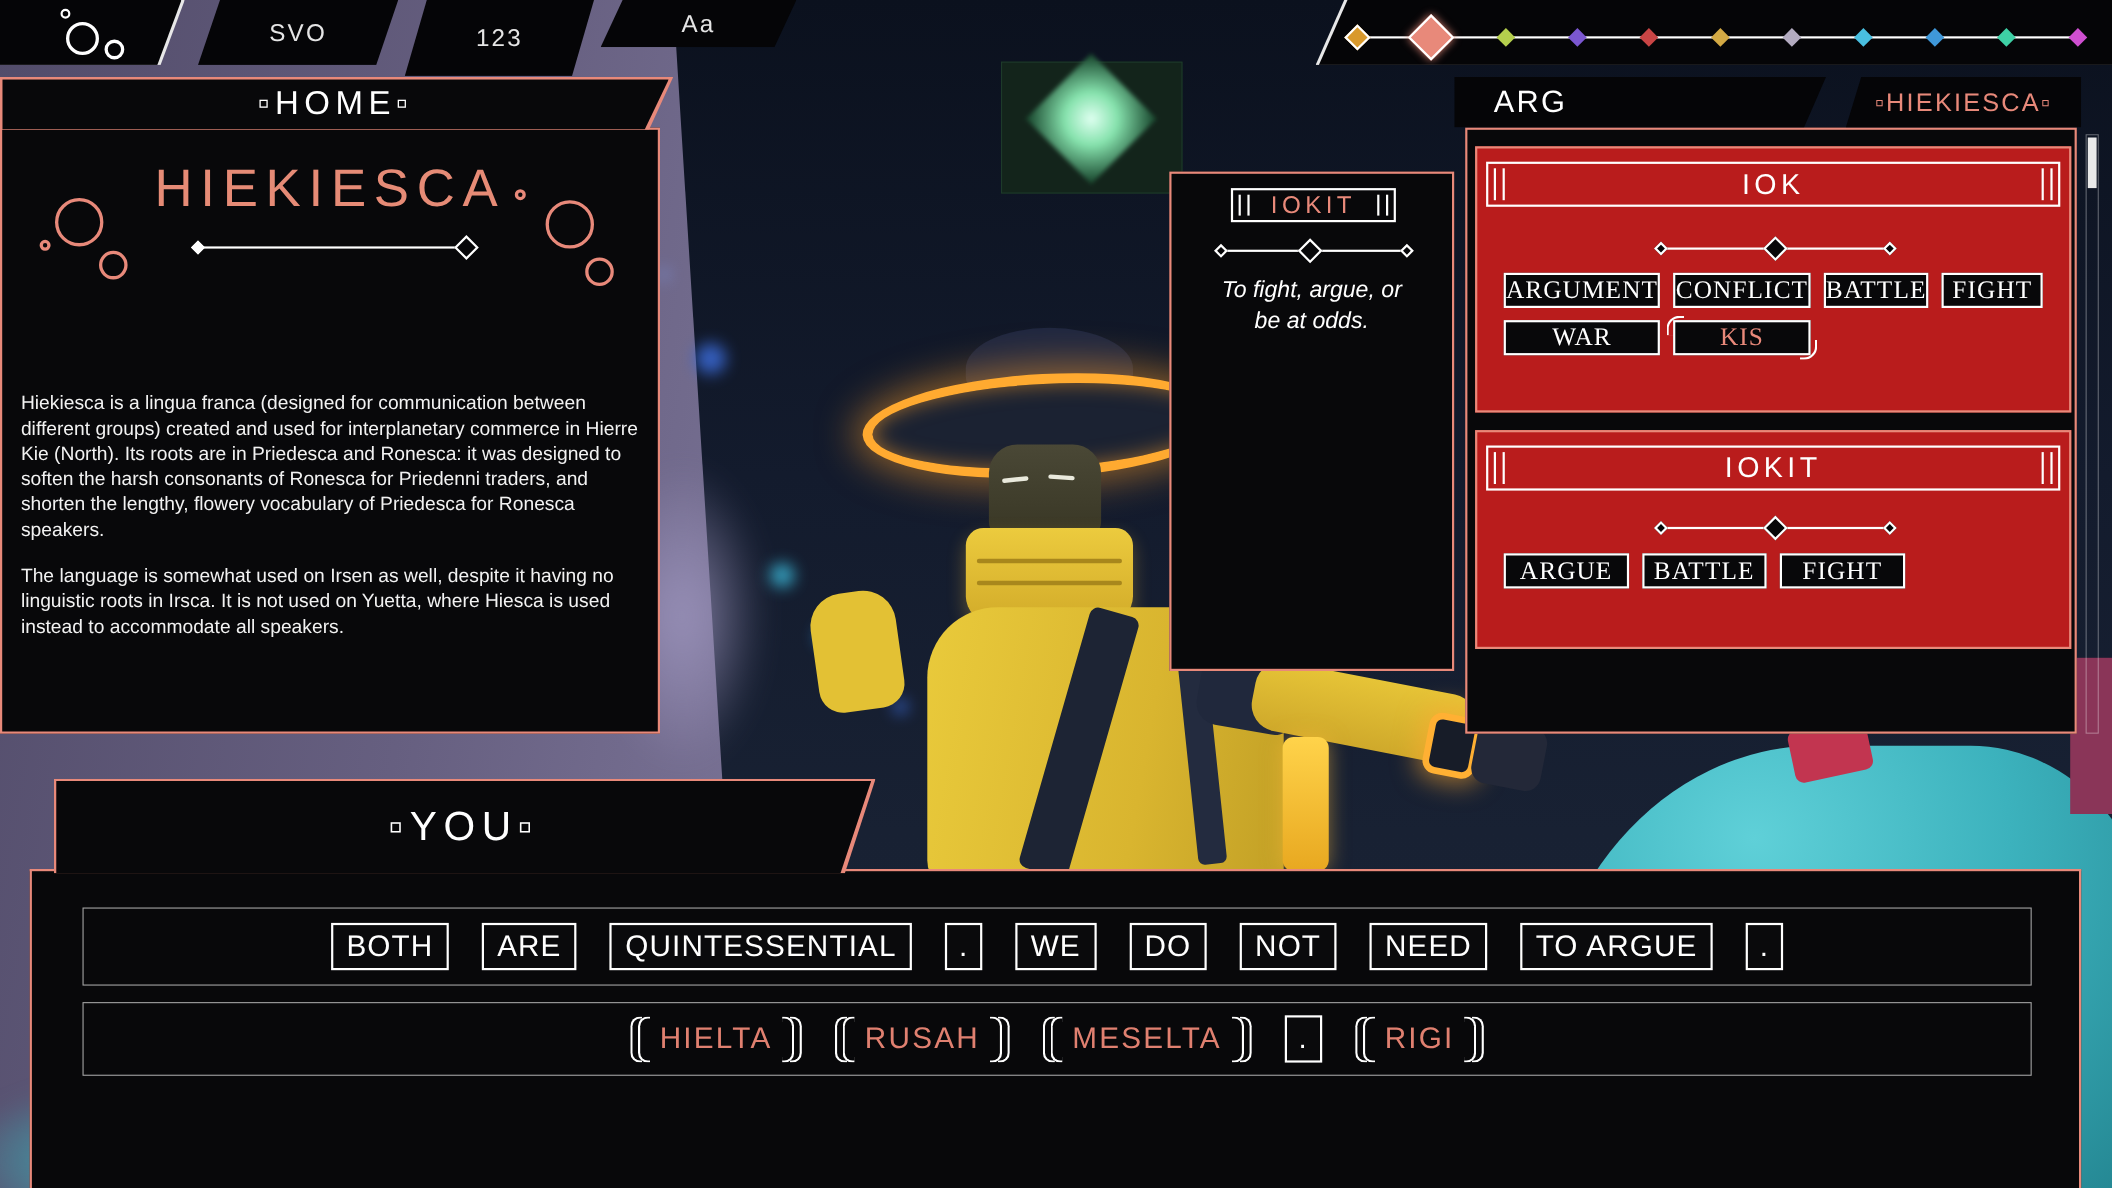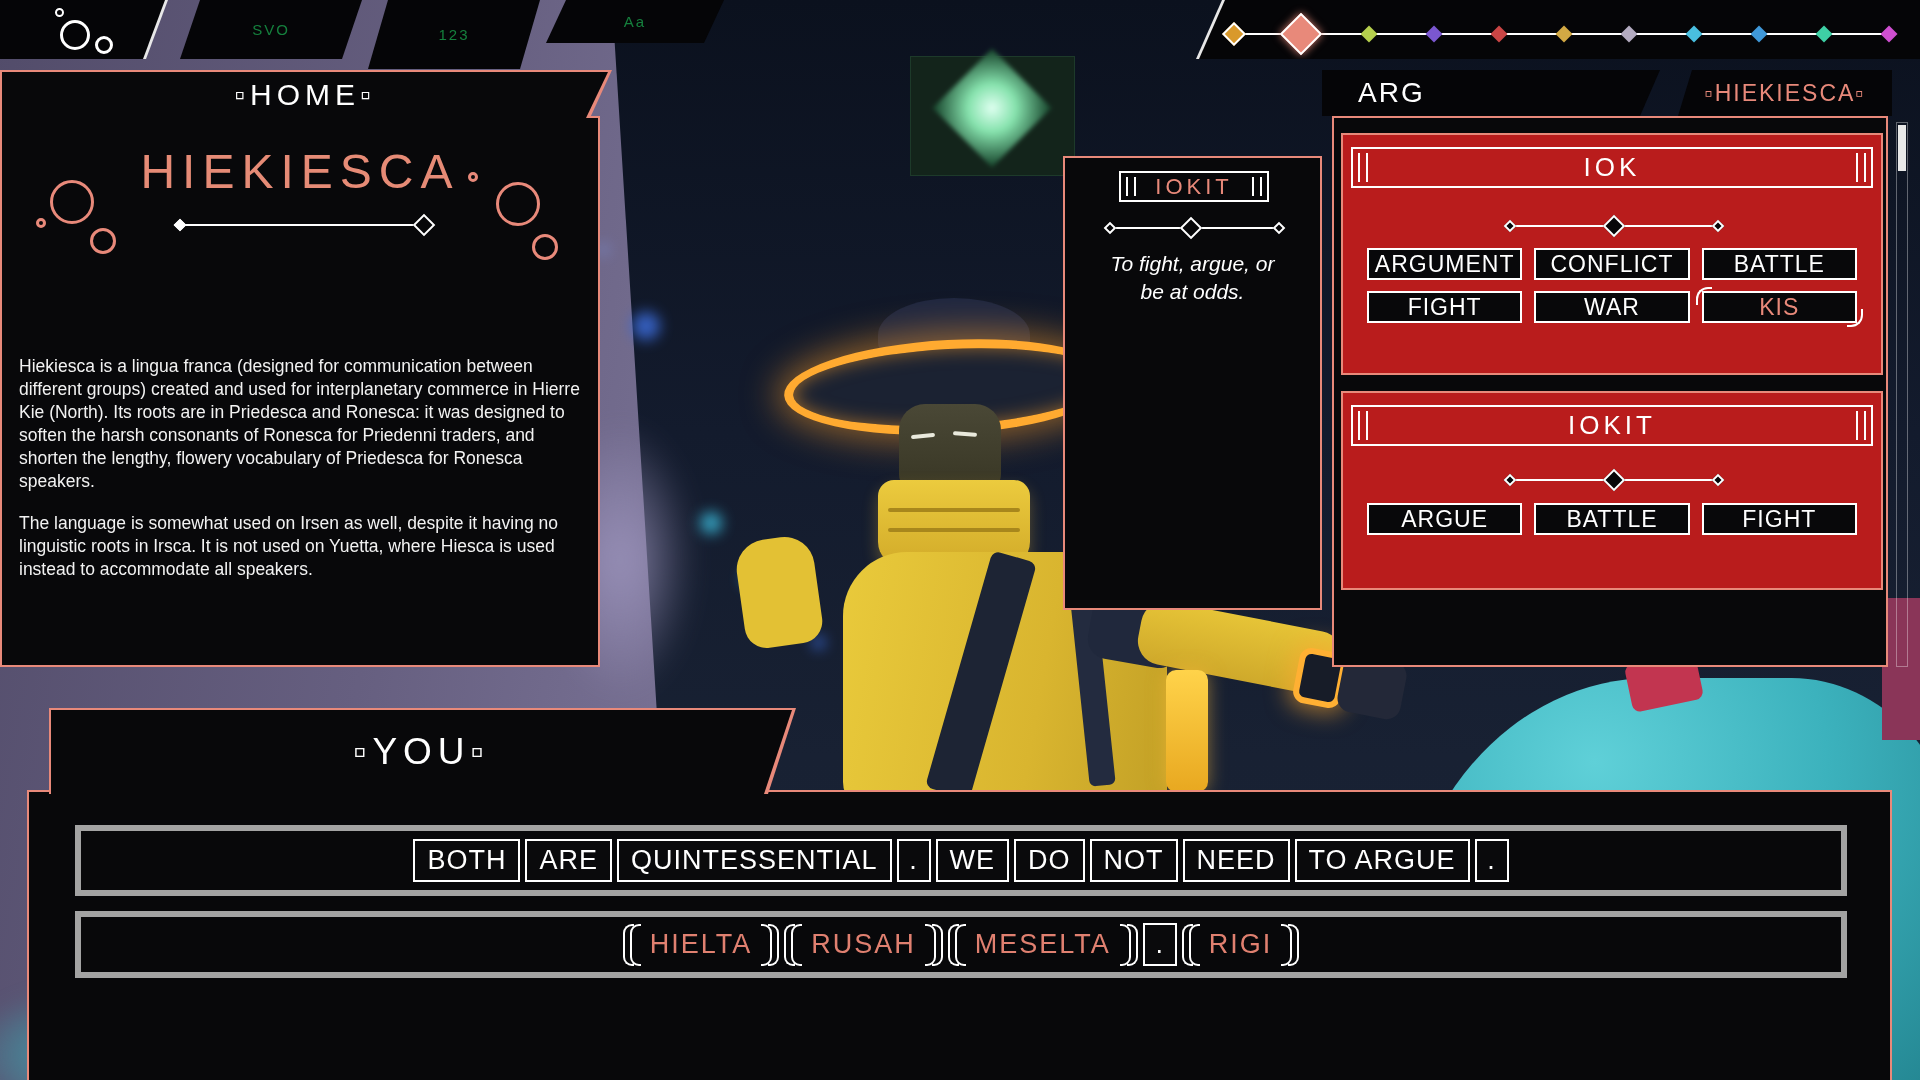--- a/index.html
+++ b/index.html
@@ -68,21 +68,21 @@
     box-shadow:0 0 18px rgba(255,190,60,.5); }
   .teal-figure { position:absolute; left:1398px; top:678px; width:562px; height:420px;
     background:radial-gradient(ellipse at 35% 20%,#5fd0d8 0%,#3cb2bd 45%,#21818d 100%);
     border-radius:45% 30% 0 0 / 70% 45% 0 0; }
   .red-accent { position:absolute; left:1628px; top:658px; width:72px; height:48px;
     background:#c23550; transform:rotate(-12deg); border-radius:8px; }
   .right-accent { position:absolute; left:1882px; top:598px; width:38px; height:142px; background:#8a3558; }
   .panel { position:absolute; background:#08080a; border:2px solid #e8897a; z-index:10; }
   .blacktab { position:absolute; background:#050507; z-index:30; display:flex;
     align-items:center; justify-content:center; }
-  .tab-label { font-size:15px; letter-spacing:2px; color:#15803d; }
+  .tab-label { font-size:22px; letter-spacing:2px; color:#e5e5e5; }
   .bordered-tab { position:absolute; background:#e8897a; z-index:12;
     clip-path:polygon(0 0,100% 0,calc(100% - 22px) 100%,0 100%); }
   .bordered-tab .inner { position:absolute; left:2px; top:2px; width:calc(100% - 6px);
     height:calc(100% - 2px); background:#08080a;
     clip-path:polygon(0 0,100% 0,calc(100% - 22px) 100%,0 100%);
     display:flex; align-items:center; justify-content:center; }
 
   .slider { position:absolute; height:2px; background:#fff; }
   .dia { position:absolute; top:50%; width:9px; height:9px; border:2px solid #fff;
     background:#070709; transform:translate(-50%,-50%) rotate(45deg); }
@@ -91,32 +91,32 @@
 
   .wordbox { position:absolute; border:2px solid #fff; color:#fff; display:flex;
     align-items:center; justify-content:center; font-size:26px; letter-spacing:4px; }
   .wordbox::before { content:""; position:absolute; left:5px; top:4px; bottom:4px; width:6px;
     border-left:2px solid #fff; border-right:2px solid #fff; }
   .wordbox::after { content:""; position:absolute; right:5px; top:4px; bottom:4px; width:6px;
     border-left:2px solid #fff; border-right:2px solid #fff; }
 
   .dict-card { position:absolute; left:7px; width:542px; border:2px solid #e8897a; background:#b91c1c; }
   .tgrid { position:absolute; left:24px; right:24px; display:grid;
-    grid-template-columns:1fr 1fr 1fr; gap:11px 12px; }
+    grid-template-columns:1fr 1fr 1fr 1fr; gap:11px 12px;font-family:Liberation Serif, serif; }
   .tbtn { height:32px; border:2px solid #fff; color:#fff; background:#08080a;
     display:flex; align-items:center; justify-content:center; font-size:23px; letter-spacing:1px; }
   .tbtn.kis { position:relative; color:#e8897a; border-color:#fff; }
   .tbtn.kis::before { content:""; position:absolute; left:-8px; top:-6px; width:14px; height:16px;
     border-left:2px solid #fff; border-top:2px solid #fff; border-top-left-radius:12px; }
   .tbtn.kis::after { content:""; position:absolute; right:-8px; bottom:-6px; width:14px; height:16px;
     border-right:2px solid #fff; border-bottom:2px solid #fff; border-bottom-right-radius:12px; }
 
   
-  .sent-row { position:absolute; left:46px; right:43px; border:6px solid #a3a3a3;
-    display:flex; align-items:center; justify-content:center; gap:5px; }
+  .sent-row { position:absolute; left:46px; right:43px; border:1px solid #a3a3a3;
+    display:flex; align-items:center; justify-content:center; gap:30px; }
   .sbox { border:2px solid #fff; color:#fff; font-size:27px; letter-spacing:1px;
     padding:4px 12px; background:#0a0a0c; }
   .sbox.dot { padding:4px 10px; min-width:34px; text-align:center; }
   .tword { display:flex; align-items:stretch; height:46px; }
   .tword .txt { display:flex; align-items:center; padding:0 10px; color:#e08070;
     font-size:27px; letter-spacing:2px; }
   .orn { position:relative; width:17px; }
   .orn i { position:absolute; top:2px; bottom:2px; width:11px;
     border:2px solid #fff; border-right:none; border-radius:9px 0 0 9px; }
   .orn.l i:nth-child(1){ left:0; } .orn.l i:nth-child(2){ left:7px; }

